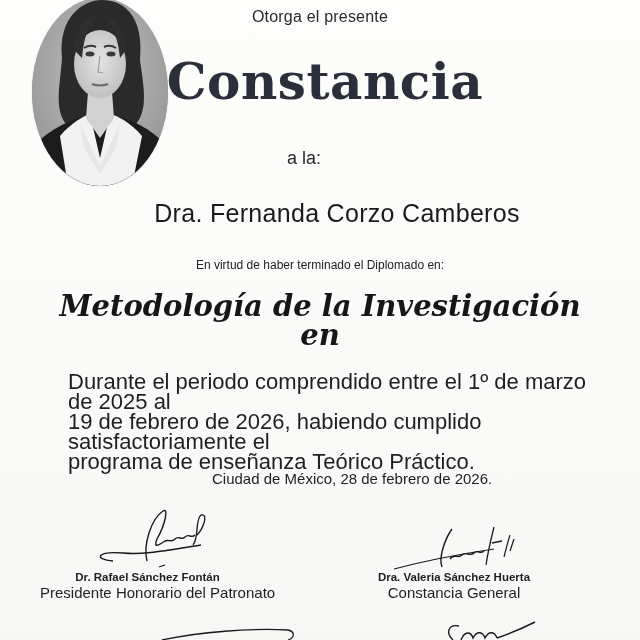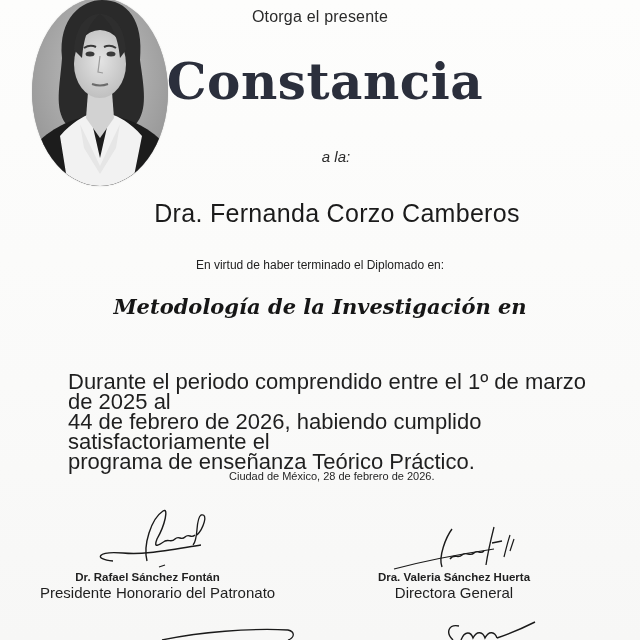--- a/index.html
+++ b/index.html
@@ -52,26 +52,25 @@
       left: 160px;
       width: 330px;
       top: 52px;
       font-family: "DejaVu Serif", "Liberation Serif", serif;
       font-weight: bold;
       font-size: 50px;
       color: #2b2f3c;
       letter-spacing: 0.5px;
     }
     .ala {
-      left: 216px;
+      left: 184px;
       width: 240px;
       top: 148px;
-      font-size: 15px;
+      font-size: 18px;
       color: #2a2a2a;
-      font-style: italic;
     }
     .name {
       left: 77px;
       width: 520px;
       top: 199px;
       font-size: 25px;
       color: #1b1b1b;
       letter-spacing: 0.3px;
     }
     .virtud {
@@ -81,38 +80,38 @@
       font-size: 12px;
       color: #222;
     }
     .diploma {
       left: 40px;
       width: 560px;
       top: 292px;
       font-family: "DejaVu Serif", "Liberation Serif", serif;
       font-style: italic;
       font-weight: bold;
-      font-size: 21px;
+      font-size: 29px;
       line-height: 29px;
       color: #161616;
     }
     .periodo {
       position: absolute;
       left: 68px;
       width: 540px;
       top: 372px;
       font-size: 22px;
       line-height: 20px;
       color: #1f1f1f;
     }
     .fecha {
       position: absolute;
-      left: 229px;
+      left: 212px;
       top: 470px;
-      font-size: 11px;
+      font-size: 15px;
       color: #1f1f1f;
     }
     .sign-block {
       position: absolute;
       text-align: center;
       color: #1f1f1f;
     }
     .sign-block .sig { display: block; margin: 0 auto; }
     .sign-name {
       font-size: 11.5px;
@@ -182,21 +181,21 @@
   <div class="center-text name">Dra. Fernanda Corzo Camberos</div>
 
   <div class="center-text virtud">En virtud de haber terminado el  Diplomado en:</div>
 
   <div class="center-text diploma">
     <div>Metodología de la Investigación en</div>
   </div>
 
   <div class="periodo">
     <div>Durante el periodo comprendido entre el 1º de marzo de 2025 al</div>
-    <div>44 de febrero de 2026, habiendo cumplido satisfactoriamente el</div>
+    <div>19 de febrero de 2026, habiendo cumplido satisfactoriamente el</div>
     <div>programa de enseñanza Teórico Práctico.</div>
   </div>
 
   <div class="fecha">Ciudad de México, 28 de febrero de 2026.</div>
 
   <div class="sign-block sig-left">
     <svg class="sig" width="150" height="66" viewBox="0 0 150 66">
       <path d="M40 56 C20 54 24 46 50 48 C70 50 90 46 128 40" stroke="#1a1a1a" stroke-width="1.4" fill="none"></path>
       <path d="M74 56 C70 40 78 14 90 6 C96 2 92 20 84 34 C80 44 86 40 92 36 C96 34 98 38 102 34 C106 30 108 36 112 32 C116 28 118 34 122 30" stroke="#1a1a1a" stroke-width="1.4" fill="none"></path>
       <path d="M124 30 C130 24 136 8 128 10 C122 14 126 34 120 40" stroke="#1a1a1a" stroke-width="1.3" fill="none"></path>
@@ -208,21 +207,21 @@
 
   <div class="sign-block sig-right">
     <svg class="sig" width="140" height="46" viewBox="0 0 140 46">
       <path d="M10 44 C40 36 70 30 110 24" stroke="#1a1a1a" stroke-width="1.2" fill="none"></path>
       <path d="M58 42 C54 32 62 12 68 4" stroke="#1a1a1a" stroke-width="1.4" fill="none"></path>
       <path d="M66 34 C70 28 74 34 78 30 C82 26 86 32 90 28 C94 24 96 30 100 26" stroke="#1a1a1a" stroke-width="1.4" fill="none"></path>
       <path d="M102 40 C104 26 108 10 110 2 M108 18 L118 16" stroke="#1a1a1a" stroke-width="1.3" fill="none"></path>
       <path d="M120 32 C122 24 124 16 126 10 M126 26 L130 14" stroke="#1a1a1a" stroke-width="1.2" fill="none"></path>
     </svg>
     <div class="sign-name">Dra. Valeria Sánchez Huerta</div>
-    <div class="sign-role">Directora General</div>
+    <div class="sign-role">Constancia General</div>
   </div>
 
   <svg class="bottom-sig" style="left:160px; top:626px;" width="140" height="14" viewBox="0 0 140 14">
     <path d="M2 14 C40 6 90 2 128 4 C136 6 134 12 128 14" stroke="#1a1a1a" stroke-width="1.3" fill="none"></path>
   </svg>
   <svg class="bottom-sig" style="left:435px; top:620px;" width="110" height="20" viewBox="0 0 110 20">
     <path d="M18 20 C10 12 14 4 24 6 M26 20 C30 10 36 12 38 18 C42 10 48 12 50 18 C54 10 60 12 62 18 M62 18 C80 12 92 6 100 2" stroke="#1a1a1a" stroke-width="1.4" fill="none"></path>
   </svg>
 
 </div>

